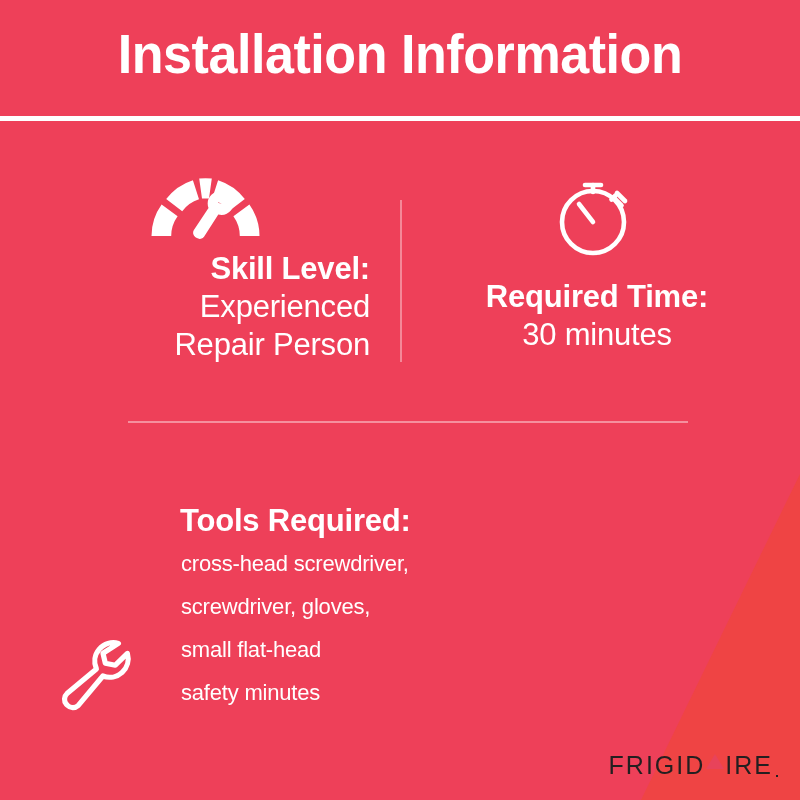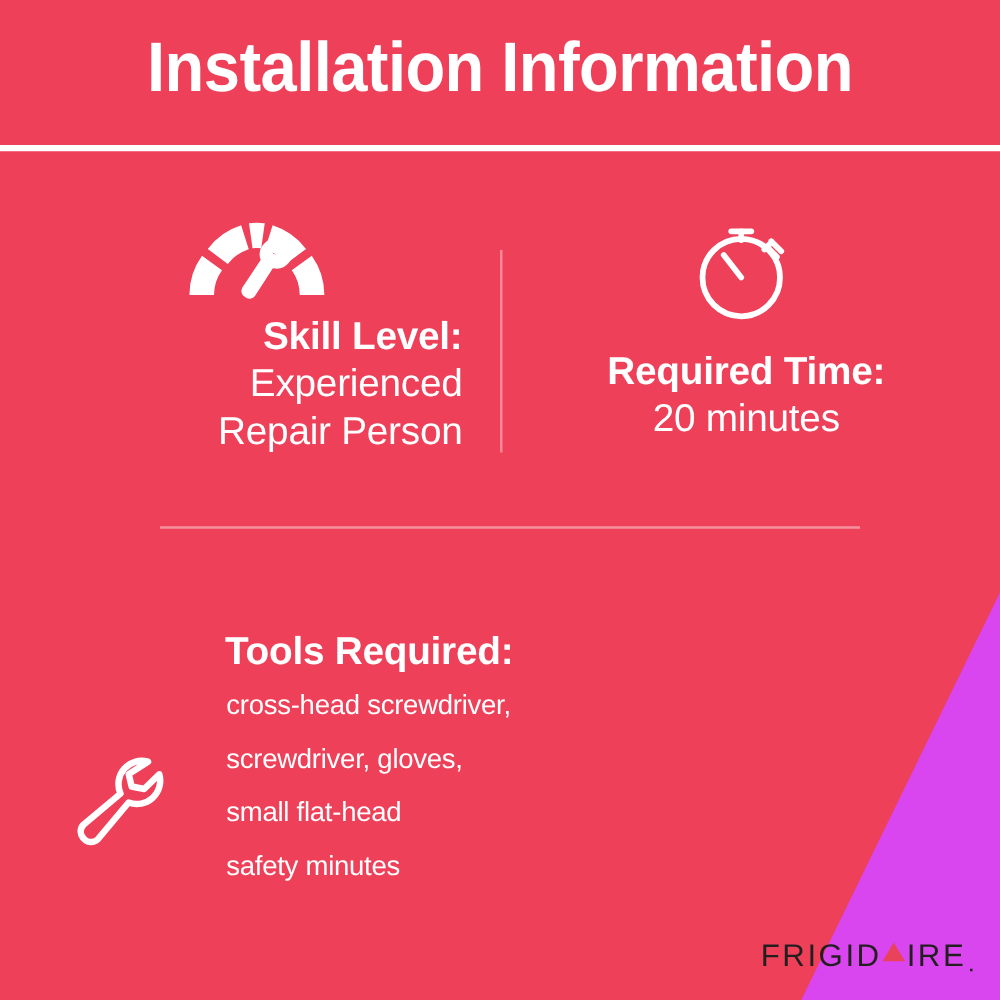--- a/index.html
+++ b/index.html
@@ -5,21 +5,21 @@
   html,body{margin:0;padding:0;}
   body{
     width:800px;height:800px;
     background:#ffffff;
     font-family:"Liberation Sans", sans-serif;
     overflow:hidden;
   }
   #infographic{
     position:relative;
     width:800px;height:800px;
-    background:#d946ef;
+    background:#ef4444;
     overflow:hidden;
   }
   
   .red-field{
     position:absolute;left:0;top:0;width:800px;height:800px;
     background:#EE4059;
     clip-path:polygon(0 0, 800px 0, 800px 474px, 641px 800px, 0 800px);
   }
   
   .header-title{
@@ -80,21 +80,21 @@
   }
   .h-divider{
     position:absolute;left:128px;top:421px;
     width:560px;height:2px;
     background:rgba(255,255,255,0.42);
   }
   
   .tools-section{
     position:absolute;left:55px;top:500px;width:640px;
     display:flex;
-    align-items:center;
+    align-items:flex-end;
   }
   .tools-icon{
     flex:0 0 auto;
     width:125px;
     padding-top:62px;
     display:flex;justify-content:flex-start;
   }
   .tools-text{
     flex:1 1 auto;
     color:#ffffff;
@@ -185,21 +185,21 @@
           <path d="M70,23 l8,8"></path>
           <path d="M66.5,27.5 l8,8" stroke-width="4.6"></path>
 
           <path d="M68.5,25.5 l-4,4"></path>
 
           <path d="M46,52 L32,34"></path>
         </g>
       </svg>
     </div>
     <p class="col-heading">Required Time:</p>
-    <p class="col-body">20 minutes</p>
+    <p class="col-body">30 minutes</p>
   </div>
 
   <div class="v-divider"></div>
   <div class="h-divider"></div>
 
   <div class="tools-section">
     <div class="tools-icon">
       <svg width="84" height="84" viewBox="0 0 84 84" xmlns="http://www.w3.org/2000/svg" aria-hidden="true">
         <g fill="none" stroke="#ffffff" stroke-width="5.2" stroke-linecap="round" stroke-linejoin="round">
           <path d="M63.4,12.4 a18.6,18.6 0 0 0 -22.0,25.5 L12.0,62.6 a7.6,7.6 0 0 0 -0.6,10.6 l1.0,1.1 a7.6,7.6 0 0 0 10.7,0.3 L47.9,45.0 a18.6,18.6 0 0 0 24.5,-22.6 L60.3,34.2 l-10.0,-2.0 l-2.3,-9.9 z"></path>

